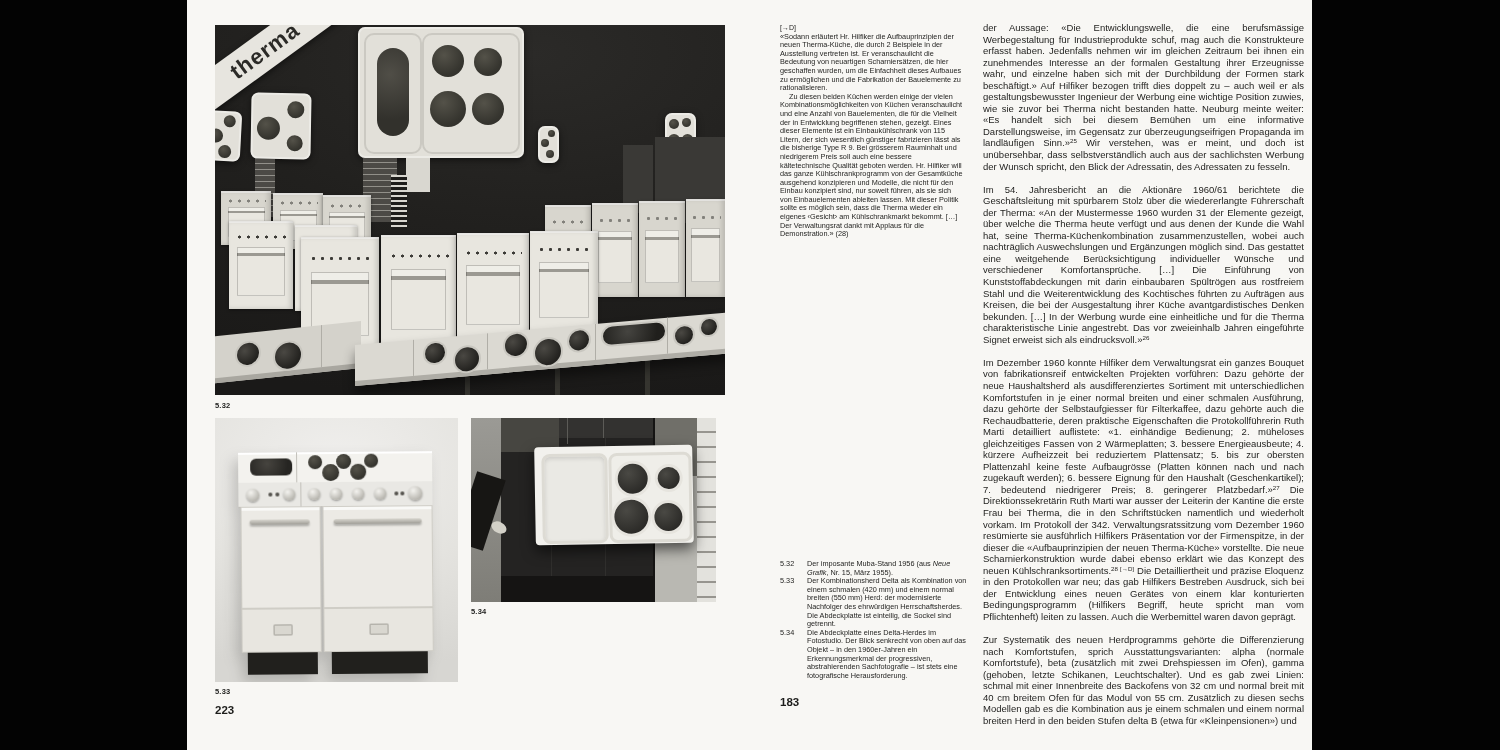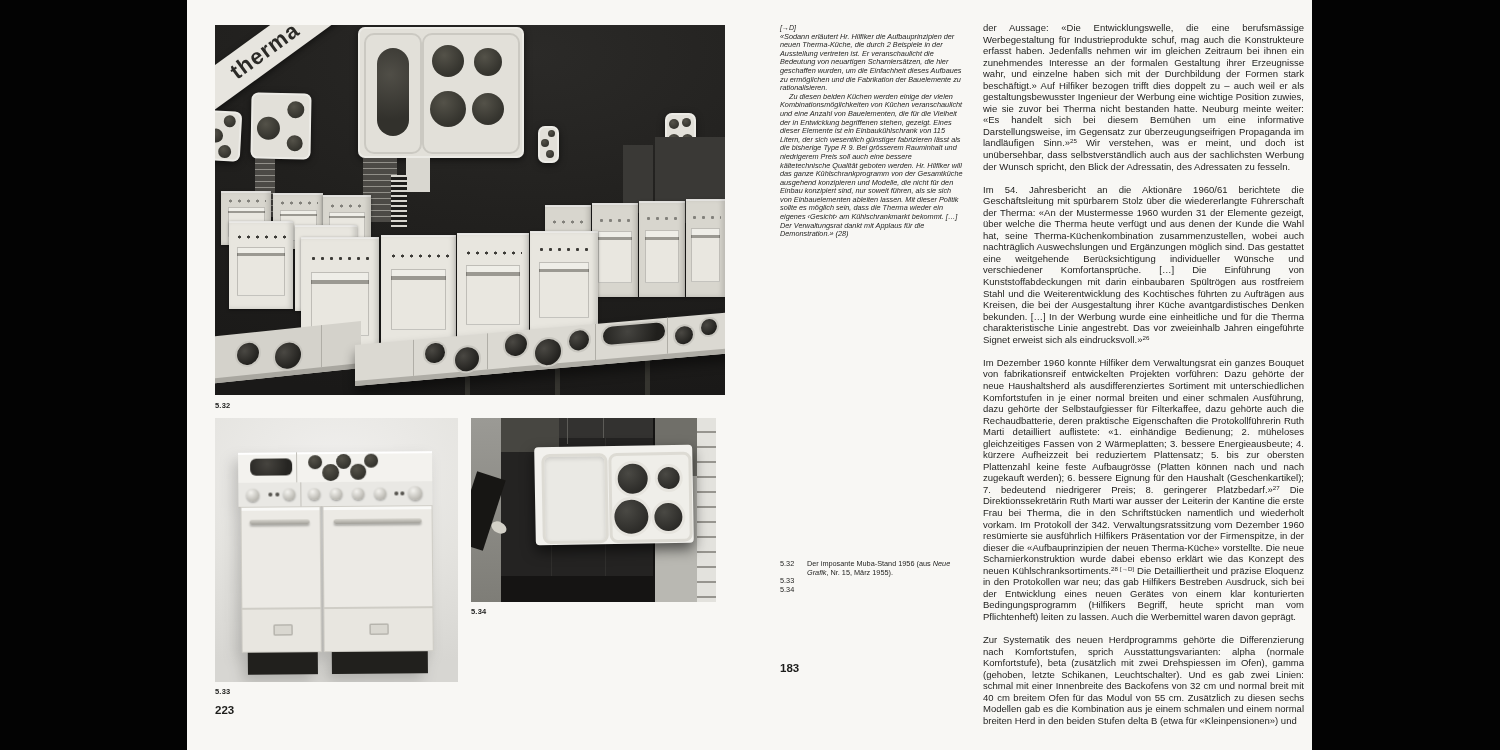--- a/index.html
+++ b/index.html
@@ -4,21 +4,21 @@
 <style>
   html,body{margin:0;padding:0;background:#000;}
   #stage{position:relative;width:1500px;height:750px;background:#030303;overflow:hidden;
          font-family:"Liberation Sans","DejaVu Sans",sans-serif;color:#1e1e1c;}
   #page{position:absolute;left:187px;top:0;width:1125px;height:750px;background:#f8f7f4;}
 
   
   .figlabel{position:absolute;font-size:7.5px;font-weight:700;letter-spacing:.2px;color:#1d1d1b;}
   .pagenum{position:absolute;font-size:11.5px;font-weight:700;color:#1d1d1b;}
   .margin-note{position:absolute;left:593px;top:24px;width:183px;font-size:7.3px;line-height:8.6px;color:#252523;text-align:left;}
-  .margin-note p{margin:0;font-style:italic;}
+  .margin-note p{margin:0;}
   .margin-note .p2{text-indent:9px;}
   .refmark{margin:0 0 1px 0;font-size:7px;}
   .captions{position:absolute;left:593px;top:560px;width:188px;font-size:7.3px;line-height:8.6px;color:#252523;}
   .cap{display:flex;margin:0;}
   .cap-num{width:27px;flex:none;}
   .cap-text{flex:1;}
   .cap-text i{font-style:italic;}
   .maincol{position:absolute;left:796px;top:22px;width:321px;font-size:9.5px;line-height:11.55px;
            text-align:justify;color:#1e1e1c;}
   .maincol p{margin:0 0 11.55px 0;}
@@ -292,27 +292,29 @@
       <p class="p2">Zu diesen beiden Küchen werden einige der vielen Kombinationsmöglichkeiten von Küchen veranschaulicht und eine Anzahl von Bauelementen, die für die Vielheit der in Entwicklung begriffenen stehen, gezeigt. Eines dieser Elemente ist ein Einbaukühlschrank von 115 Litern, der sich wesentlich günstiger fabrizieren lässt als die bisherige Type R 9. Bei grösserem Rauminhalt und niedrigerem Preis soll auch eine bessere kältetechnische Qualität geboten werden. Hr. Hilfiker will das ganze Kühlschrankprogramm von der Gesamtküche ausgehend konzipieren und Modelle, die nicht für den Einbau konzipiert sind, nur soweit führen, als sie sich von Einbauelementen ableiten lassen. Mit dieser Politik sollte es möglich sein, dass die Therma wieder ein eigenes ‹Gesicht› am Kühlschrankmarkt bekommt. […] Der Verwaltungsrat dankt mit Applaus für die Demonstration.» (28)</p>
     </div>
 
     <div class="captions">
       <div class="cap">
         <span class="cap-num">5.32</span>
         <span class="cap-text"><span>Der imposante Muba-Stand 1956 (aus </span><i>Neue Grafik</i><span>, Nr. 15, März 1955).</span></span>
       </div>
       <div class="cap">
         <span class="cap-num">5.33</span>
+        <span class="cap-text">Der Kombinationsherd Delta als Kombination von einem schmalen (420 mm) und einem normal breiten (550 mm) Herd: der modernisierte Nachfolger des ehrwürdigen Herrschaftsherdes. Die Abdeckplatte ist einteilig, die Sockel sind getrennt.</span>
       </div>
       <div class="cap">
         <span class="cap-num">5.34</span>
-      </div>
-    </div>
-
-    <div class="pagenum" style="left:593px;top:662px;">183</div>
+        <span class="cap-text">Die Abdeckplatte eines Delta-Herdes im Fotostudio. Der Blick senkrecht von oben auf das Objekt – in den 1960er-Jahren ein Erkennungsmerkmal der progressiven, abstrahierenden Sachfotografie – ist stets eine fotografische Herausforderung.</span>
+      </div>
+    </div>
+
+    <div class="pagenum" style="left:593px;top:696px;">183</div>
 
     <div class="maincol">
       <p><span>der Aussage: «Die Entwicklungswelle, die eine berufsmässige Werbegestaltung für Industrieprodukte schuf, mag auch die Konstrukteure erfasst haben. Jedenfalls nehmen wir im gleichen Zeitraum bei ihnen ein zunehmendes Interesse an der formalen Gestaltung ihrer Erzeugnisse wahr, und einzelne haben sich mit der Durchbildung der Formen stark beschäftigt.» Auf Hilfiker bezogen trifft dies doppelt zu – auch weil er als gestaltungsbewusster Ingenieur der Werbung eine wichtige Position zuwies, wie sie zuvor bei Therma nicht bestanden hatte. Neuburg meinte weiter: «Es handelt sich bei diesem Bemühen um eine informative Darstellungsweise, im Gegensatz zur überzeugungseifrigen Propaganda im landläufigen Sinn.»</span><sup>25</sup><span> Wir verstehen, was er meint, und doch ist unübersehbar, dass selbstverständlich auch aus der sachlichsten Werbung der Wunsch spricht, den Blick der Adressatin, des Adressaten zu fesseln.</span></p>
       <p><span>Im 54. Jahresbericht an die Aktionäre 1960/61 berichtete die Geschäftsleitung mit spürbarem Stolz über die wiedererlangte Führerschaft der Therma: «An der Mustermesse 1960 wurden 31 der Elemente gezeigt, über welche die Therma heute verfügt und aus denen der Kunde die Wahl hat, seine Therma-Küchenkombination zusammenzustellen, wobei auch nachträglich Auswechslungen und Ergänzungen möglich sind. Das gestattet eine weitgehende Berücksichtigung individueller Wünsche und verschiedener Komfortansprüche. […] Die Einführung von Kunststoffabdeckungen mit darin einbaubaren Spültrögen aus rostfreiem Stahl und die Weiterentwicklung des Kochtisches führten zu Aufträgen aus Kreisen, die bei der Ausgestaltung ihrer Küche avantgardistisches Denken bekunden. […] In der Werbung wurde eine einheitliche und für die Therma charakteristische Linie angestrebt. Das vor zweieinhalb Jahren eingeführte Signet erweist sich als eindrucksvoll.»</span><sup>26</sup></p>
       <p><span>Im Dezember 1960 konnte Hilfiker dem Verwaltungsrat ein ganzes Bouquet von fabrikationsreif entwickelten Projekten vorführen: Dazu gehörte der neue Haushaltsherd als ausdifferenziertes Sortiment mit unterschiedlichen Komfortstufen in je einer normal breiten und einer schmalen Ausführung, dazu gehörte der Selbstaufgiesser für Filterkaffee, dazu gehörte auch die Rechaudbatterie, deren praktische Eigenschaften die Protokollführerin Ruth Marti detailliert auflistete: «1. einhändige Bedienung; 2. müheloses gleichzeitiges Fassen von 2 Wärmeplatten; 3. bessere Energieausbeute; 4. kürzere Aufheizzeit bei reduziertem Plattensatz; 5. bis zur obersten Plattenzahl keine feste Aufbaugrösse (Platten können nach und nach zugekauft werden); 6. bessere Eignung für den Haushalt (Geschenkartikel); 7. bedeutend niedrigerer Preis; 8. geringerer Platzbedarf.»</span><sup>27</sup><span> Die Direktionssekretärin Ruth Marti war ausser der Leiterin der Kantine die erste Frau bei Therma, die in den Schriftstücken namentlich und wiederholt vorkam. Im Protokoll der 342. Verwaltungsratssitzung vom Dezember 1960 resümierte sie ausführlich Hilfikers Präsentation vor der Firmenspitze, in der dieser die «Aufbauprinzipien der neuen Therma-Küche» vorstellte. Die neue Scharnierkonstruktion wurde dabei ebenso erklärt wie das Konzept des neuen Kühlschranksortiments.</span><sup>28 [→D]</sup><span> Die Detailliertheit und präzise Eloquenz in den Protokollen war neu; das gab Hilfikers Bestreben Ausdruck, sich bei der Entwicklung eines neuen Gerätes von einem klar konturierten Bedingungsprogramm (Hilfikers Begriff, heute spricht man vom Pflichtenheft) leiten zu lassen. Auch die Werbemittel waren davon geprägt.</span></p>
       <p>Zur Systematik des neuen Herdprogramms gehörte die Differenzierung nach Komfortstufen, sprich Ausstattungsvarianten: alpha (normale Komfortstufe), beta (zusätzlich mit zwei Drehspiessen im Ofen), gamma (gehoben, letzte Schikanen, Leuchtschalter). Und es gab zwei Linien: schmal mit einer Innenbreite des Backofens von 32 cm und normal breit mit 40 cm breitem Ofen für das Modul von 55 cm. Zusätzlich zu diesen sechs Modellen gab es die Kombination aus je einem schmalen und einem normal breiten Herd in den beiden Stufen delta B (etwa für «Kleinpensionen») und</p>
     </div>
 
   </div>
 </div>

